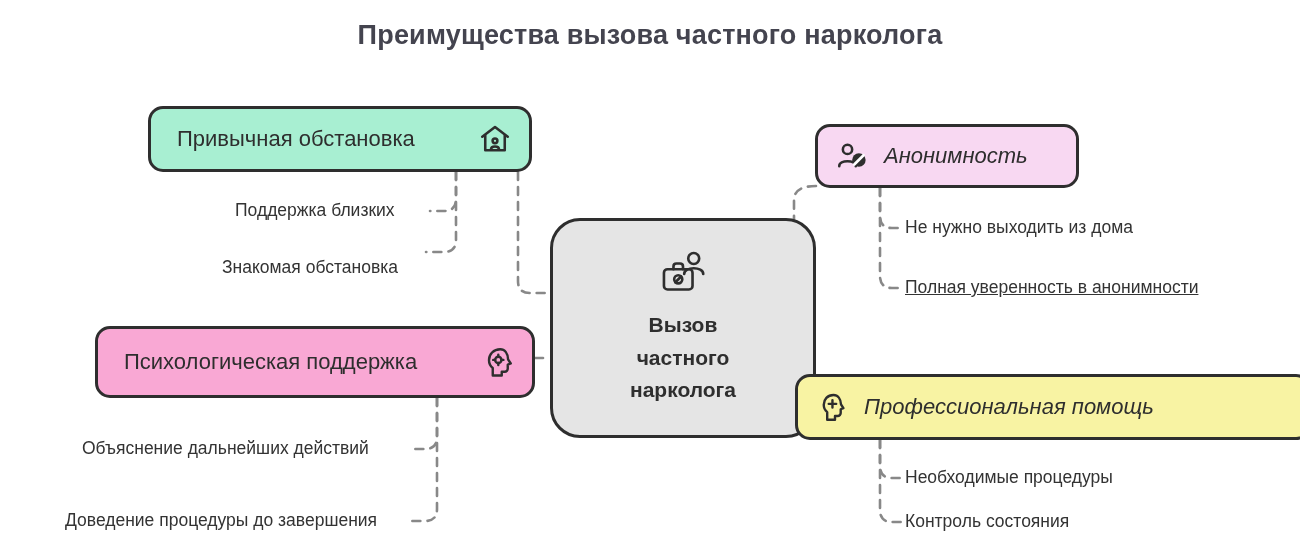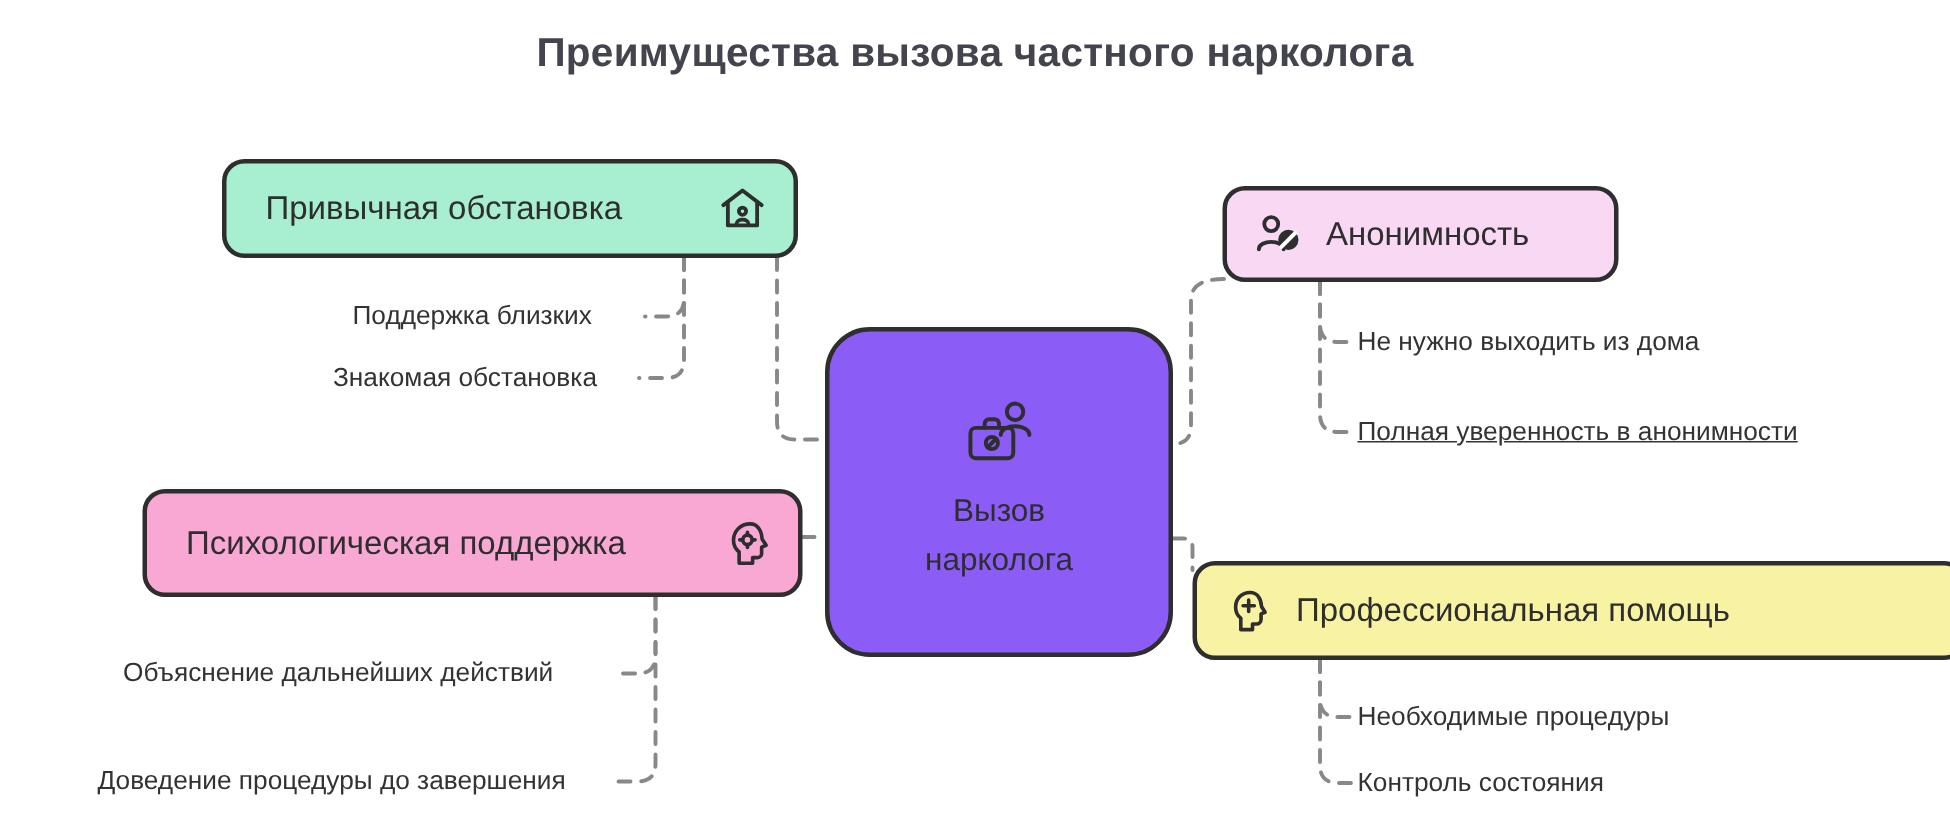--- a/index.html
+++ b/index.html
@@ -17,21 +17,21 @@
     fill:none; stroke:#888888; stroke-width:2.6;
     stroke-dasharray:8 7; stroke-linecap:round;
   }
   .node {
     position:absolute; display:flex; align-items:center;
     border:3px solid #2e2e2e; border-radius:15px;
     font-size:22px; color:#2e2e2e;
   }
   .node .label { white-space:nowrap; }
   .node.left-side { justify-content:space-between; padding:0 16px 0 26px; }
-  .node.right-side { justify-content:flex-start; gap:14px; padding:0 18px 0 16px; }
+  .node.right-side { justify-content:flex-start; gap:14px; padding:0 18px 0 16px;font-style:italic; }
   .center-node {
     position:absolute; display:flex; flex-direction:column;
     align-items:center; justify-content:center; gap:10px;
     border:3px solid #2e2e2e; border-radius:30px; color:#2e2e2e;
   }
   .center-label { text-align:center; font-size:21px; line-height:1.55; }
   .leaf { position:absolute; font-size:17.5px; color:#333333; white-space:nowrap; }
   .icon { flex:0 0 auto; display:flex; align-items:center; }
   .icon svg { display:block; }
 </style>
@@ -50,33 +50,34 @@
     <path d="M456 172 L456 199 Q456 211 444 211 L430 211"></path>
     <path d="M456 172 L456 240 Q456 252 444 252 L426 252"></path>
     <path d="M437 398 L437 437 Q437 449 425 449 L412 449"></path>
     <path d="M437 398 L437 509 Q437 521 425 521 L412 521"></path>
     <path d="M880 188 L880 216 Q880 228 892 228 L902 228"></path>
     <path d="M880 188 L880 276 Q880 288 892 288 L902 288"></path>
     <path d="M880 440 L880 466 Q880 478 892 478 L902 478"></path>
     <path d="M880 440 L880 510 Q880 522 892 522 L902 522"></path>
   </svg>
 
-  <div class="center-node" style="left: 550px; top: 218px; width: 232px; height: 220px; background: #8b5cf6;">
+  <div class="center-node" style="left: 550px; top: 218px; width: 266px; height: 220px; background: #e5e5e5; font-weight: bold;">
     <span class="icon">
       <svg width="58" height="50" viewBox="0 0 48 42" stroke="#2e2e2e" stroke-width="2.2" fill="none" stroke-linecap="round" stroke-linejoin="round">
         <circle cx="33" cy="8" r="4.6"></circle>
         <path d="M25 21 C25 14.5 41 14.5 41 21"></path>
         <path d="M16 17 V14.6 C16 13.2 17.1 12.2 18.5 12.2 H21.5 C22.9 12.2 24 13.2 24 14.6 V17"></path>
         <rect x="8" y="17" width="24" height="17" rx="3"></rect>
         <circle cx="20" cy="25.5" r="3.4"></circle>
         <path d="M17.6 27.9 L22.4 23.1"></path>
       </svg>
     </span>
     <div class="center-label">
       <div>Вызов</div>
+      <div>частного</div>
       <div>нарколога</div>
     </div>
   </div>
 
   <div class="node left-side" style="left: 148px; top: 106px; width: 384px; height: 66px; background: rgb(168, 239, 210);">
     <span class="label">Привычная обстановка</span>
     <span class="icon">
       <svg width="36" height="36" viewBox="0 0 24 24" stroke="#2e2e2e" stroke-width="1.7" fill="none" stroke-linecap="round" stroke-linejoin="round">
         <path d="M3.5 10.5 L12 4 L20.5 10.5"></path>
         <path d="M5.5 9.6 V19.5 H18.5 V9.6"></path>
@@ -113,21 +114,21 @@
     <span class="icon">
       <svg width="36" height="36" viewBox="0 0 24 24" stroke="#2e2e2e" stroke-width="1.6" fill="none" stroke-linecap="round" stroke-linejoin="round">
         <path d="M13 4 C9 4 6.5 7 6.5 10.5 C6.5 12.6 7.4 14.3 8.8 15.4 V20.5 H14 V18 H15.8 C16.9 18 17.8 17.1 17.8 16 V13.5 L19.6 12.8 L18 10.2 C17.8 6.6 16 4 13 4 Z"></path>
         <path d="M12.3 7.4 V12.4 M9.8 9.9 H14.8"></path>
       </svg>
     </span>
     <span class="label">Профессиональная помощь</span>
   </div>
 
   <div class="leaf" style="left:235px; top:200px;">Поддержка близких</div>
-  <div class="leaf" style="left:222px; top:241px;">Знакомая обстановка</div>
+  <div class="leaf" style="left:222px; top:257px;">Знакомая обстановка</div>
   <div class="leaf" style="left:82px;  top:438px;">Объяснение дальнейших действий</div>
   <div class="leaf" style="left:65px;  top:510px;">Доведение процедуры до завершения</div>
   <div class="leaf" style="left:905px; top:217px;">Не нужно выходить из дома</div>
   <div class="leaf" style="left:905px; top:277px;text-decoration:underline;">Полная уверенность в анонимности</div>
   <div class="leaf" style="left:905px; top:467px;">Необходимые процедуры</div>
   <div class="leaf" style="left:905px; top:511px;">Контроль состояния</div>
 
 </div>
 
 </body></html>

